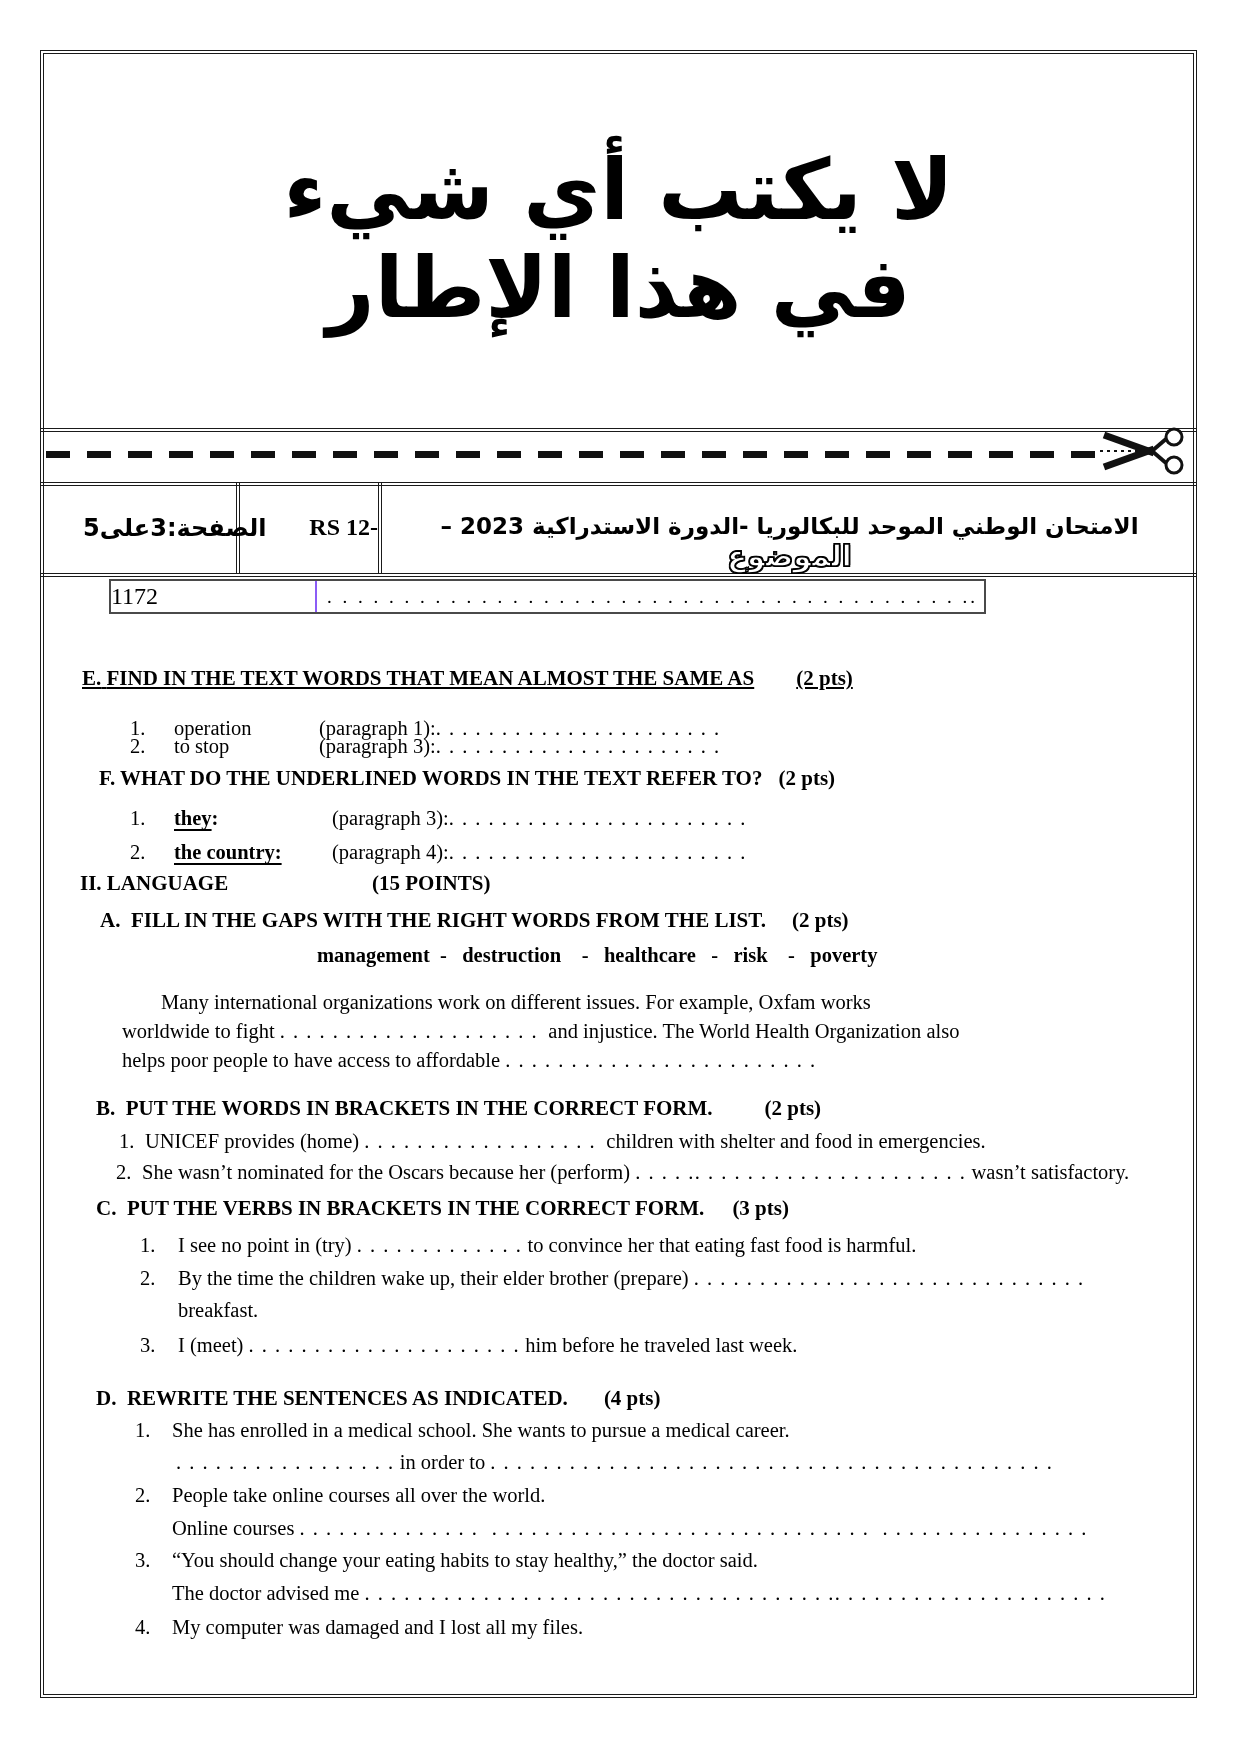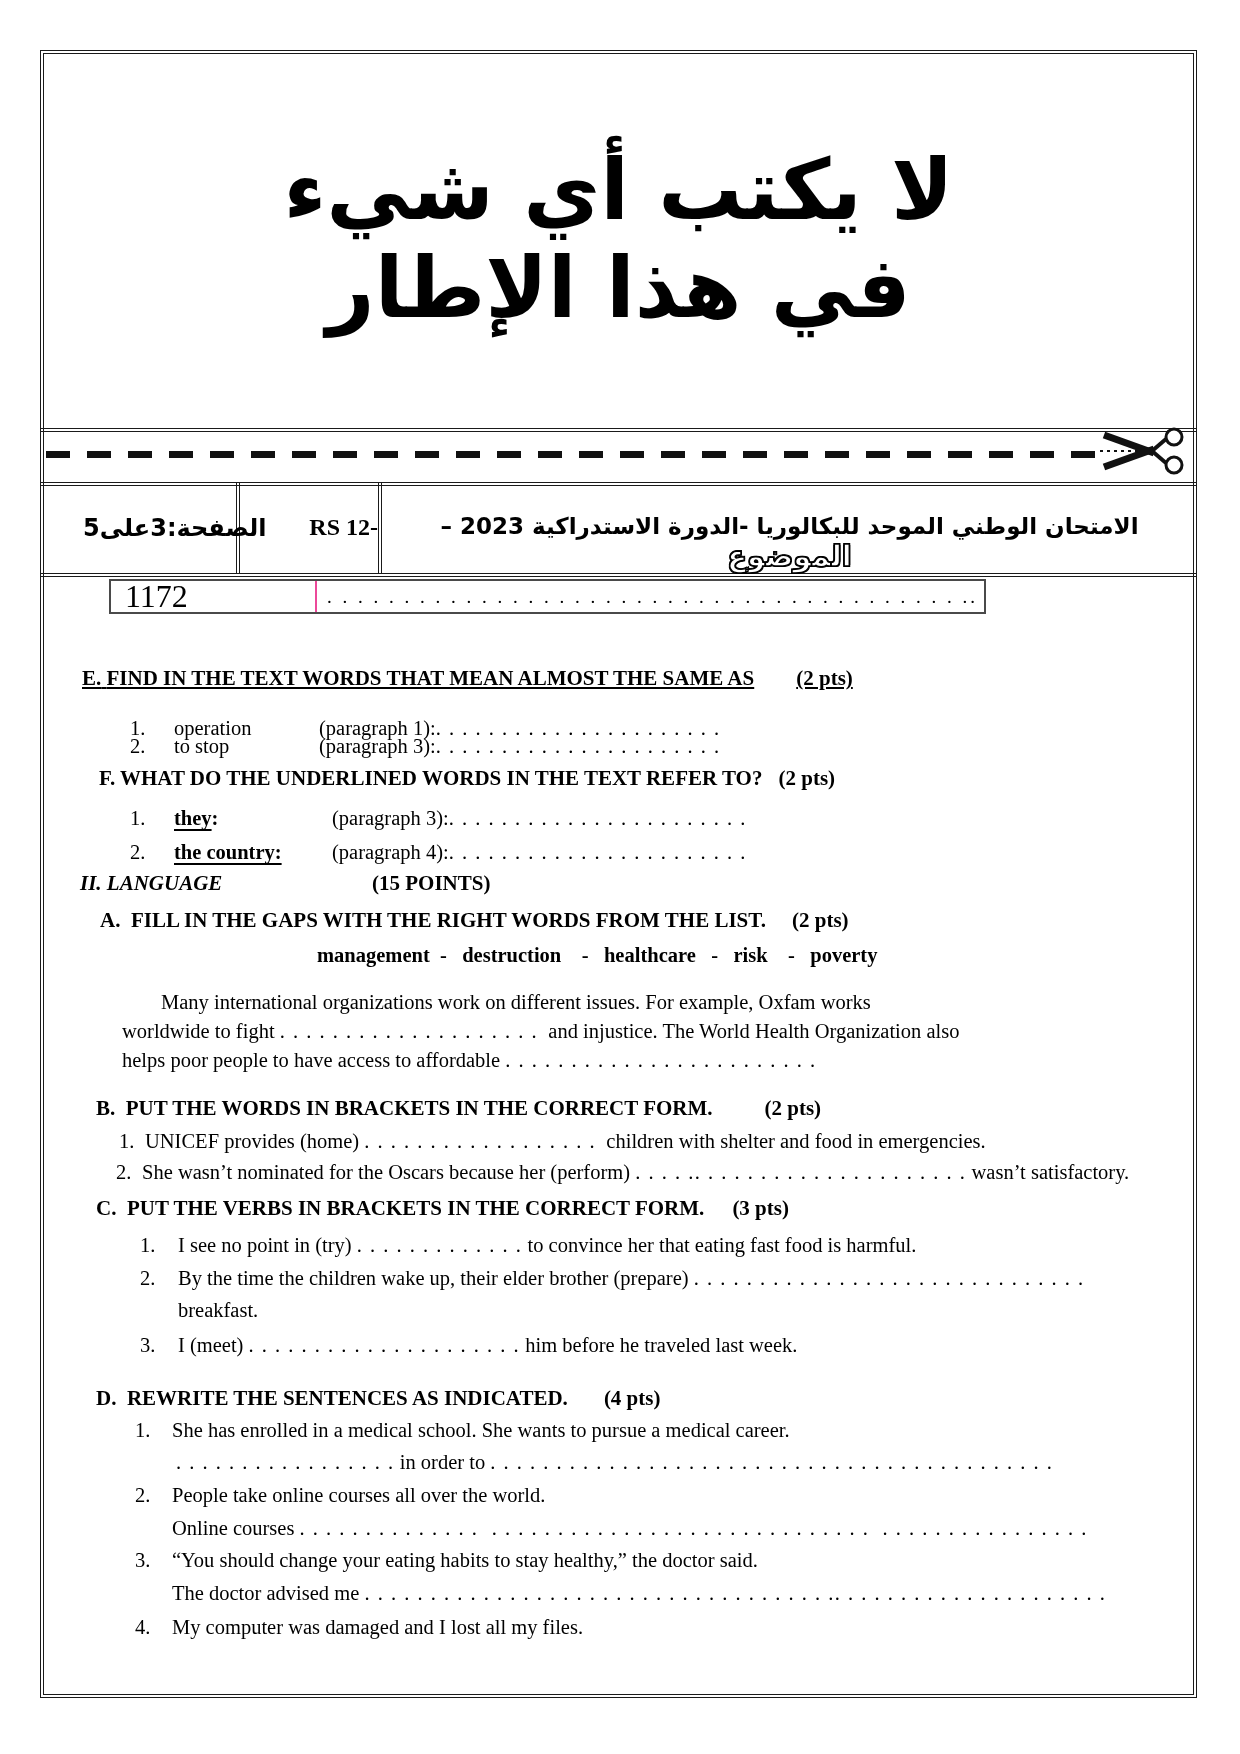--- a/index.html
+++ b/index.html
@@ -28,35 +28,35 @@
   .hc2 { left:240px; width:142px; border-right:4px double #1a1a1a; font-weight:bold; font-size:24px; }
   .hc3 { left:382px; width:815px; flex-direction:column; direction:rtl; font-family:"DejaVu Sans",sans-serif; text-align:center; }
   .hc3 .t1 { font-weight:bold; font-size:23px; line-height:30px; }
   .hc3 .t2 { font-weight:bold; font-size:19px; line-height:24px; }
   .subject-outline { font-size:29px; font-weight:bold; color:#fff;
         -webkit-text-stroke:1.4px #000;
         text-shadow:-1px -1px 0 #000, 1px -1px 0 #000, -1px 1px 0 #000, 1px 1px 0 #000; }
 
   
   .code-row { position:absolute; left:109px; top:579px; width:877px; height:35px; border:2px solid #4a4a4a; display:grid; grid-template-columns:206px 1fr; }
-  .code-cell { border-right:2px solid #ec4899; font-size:32px; line-height:31px; padding-left:14px; }
+  .code-cell { border-right:2px solid #8b5cf6; font-size:24px; line-height:31px; }
   .code-dots { font-size:19px; letter-spacing:3px; white-space:nowrap; overflow:hidden; padding-left:10px; display:flex; align-items:center; }
 
   
   .tl { position:absolute; white-space:pre; font-size:20.5px; line-height:26px; }
   .hd { font-weight:bold; font-size:21px; }
   .pts { font-weight:bold; }
   .dots { letter-spacing:1.5px; }
   .numcol { display:inline-block; width:44px; }
   .numcol-sm { display:inline-block; width:26px; }
   .numcol-c { display:inline-block; width:38px; }
   .numcol-d { display:inline-block; width:37px; }
   .wordcol-e { display:inline-block; width:145px; }
   .wordcol-f { display:inline-block; width:158px; }
-  .langcol { display:inline-block; width:292px;font-style:italic; }
+  .langcol { display:inline-block; width:292px; }
   .uw { font-weight:bold; text-decoration:underline; text-decoration-thickness:2px; text-underline-offset:4px; }
   .bold { font-weight:bold; }
 </style>
 </head>
 <body>
 
 <div class="outer-frame"></div>
 <div class="hline hl-topbox"></div>
 <div class="hline hl-header-top"></div>
 <div class="hline hl-header-bottom"></div>

